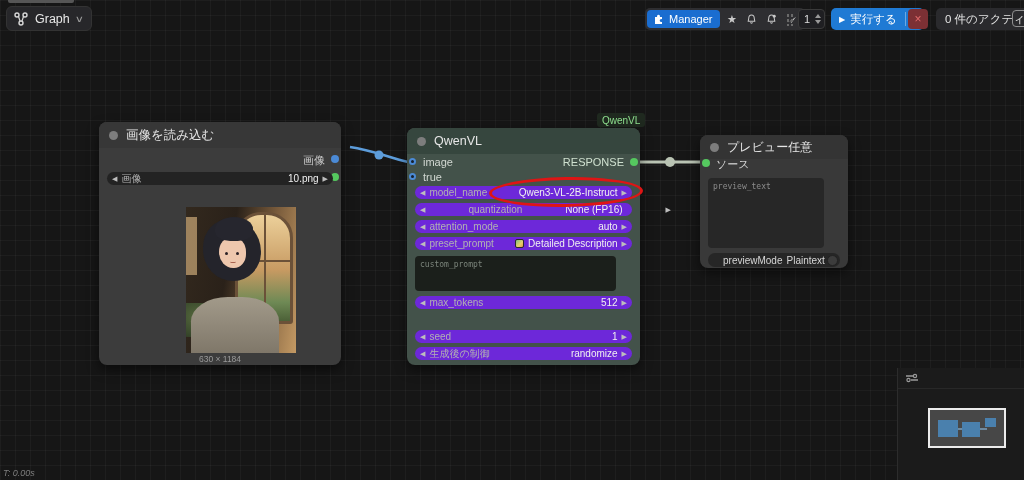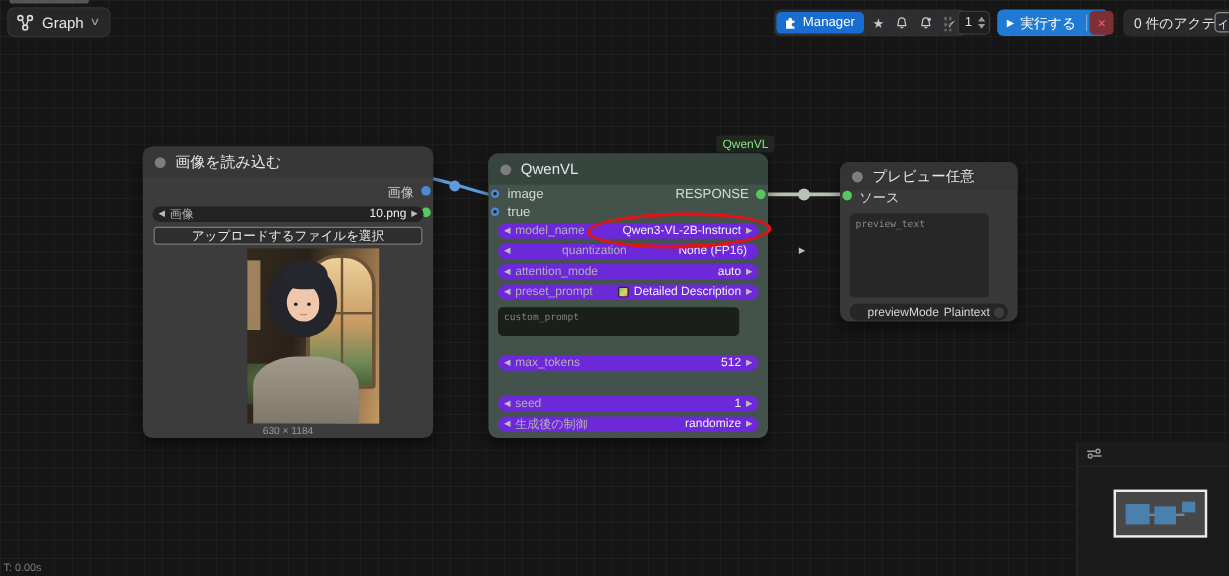--- a/index.html
+++ b/index.html
@@ -67,21 +67,21 @@
   .ntitle { font-size:12.5px; color:#e6e6e6; white-space:nowrap; }
   .port-dot { width:8px; height:8px; border-radius:50%; position:absolute; }
   .port-row { position:absolute; font-size:11px; white-space:nowrap; }
   .widget { position:absolute; left:8px; right:8px; height:13px; border-radius:8px;
     display:flex; align-items:center; padding:0 5px; font-size:10px; cursor:pointer; }
   .arrow { font-size:7px; color:#bdbdbd; line-height:1; }
   .wlabel { color:#b2b2b2; margin:0 4px; white-space:nowrap; }
   .wvalue { margin-left:auto; margin-right:4px; color:#f0f0f0; white-space:nowrap; }
 
   
-  .node-load { left:119px; top:122px; width:242px; height:243px; background:#3c3c3c; }
+  .node-load { left:99px; top:122px; width:242px; height:243px; background:#3c3c3c; }
   .node-load .nheader { background:#373737; }
   .node-load .widget { background:#232323; }
   .out-label { color:#c9c9c9; }
   .upload-btn { position:absolute; left:9px; right:9px; top:67px; height:15px; background:#2e2e2e;
     border:1px solid #7a7a7a; border-radius:3px; display:flex; align-items:center; justify-content:center;
     font-size:10.5px; color:#e8e8e8; cursor:pointer; }
   .img-art { position:absolute; left:87px; top:85px; width:110px; height:146px; overflow:hidden; background:
     linear-gradient(100deg,#33291e 0%,#2a2119 38%,#7a5c3c 68%,#c49a64 100%); cursor:pointer; }
   .win { position:absolute; right:3px; top:5px; width:58px; height:112px; border:3px solid #6b5138;
     border-radius:26px 26px 3px 3px; background:linear-gradient(180deg,#ecd09a 0%,#c79a62 52%,#6f8a55 82%,#4c6138 100%); }
@@ -103,21 +103,21 @@
   .node-qwen { left:407px; top:128px; width:233px; height:237px; background:#43524a; }
   .node-qwen .nheader { background:#36463e; }
   .node-qwen .widget { background:#6d28d9;justify-content:space-between; }
   .qwen-badge { position:absolute; left:597px; top:113px; height:14px; padding:0 5px; background:#1f291f;
     border-radius:3px; font-size:10px; color:#8fe08f; display:flex; align-items:center; }
   .in-ring { width:7px; height:7px; border-radius:50%; border:2px solid #4b8ad6; background:#17202c; display:inline-block; }
   .resp-label { color:#cfe0cf; }
   .mini-img-icon { width:9px; height:9px; border-radius:2px; margin-right:4px; flex:0 0 auto;
     background:linear-gradient(135deg,#7ec07e 0%,#e8d06a 60%,#e09a4a 100%); border:1px solid #2a2a2a; }
   .ta { position:absolute; left:8px; right:24px; border-radius:4px; font-family:"DejaVu Sans Mono",monospace; cursor:text; }
-  .qwen-ta { top:128px; height:24px; background:#1b1f1b; font-size:8px; color:#7c857c; padding:4px 5px; }
+  .qwen-ta { top:128px; height:35px; background:#1b1f1b; font-size:8px; color:#7c857c; padding:4px 5px; }
   .knob { width:9px; height:9px; border-radius:50%; background:#93a7bc; margin-left:4px; flex:0 0 auto; }
 
   
   .node-prev { left:700px; top:135px; width:148px; height:133px; background:#393939; }
   .node-prev .nheader { height:24px; background:#343434; }
   .node-prev .ntitle { font-size:12px; }
   .prev-ta { top:43px; height:70px; background:#272727; font-size:8px; color:#8b8b8b; padding:4px 5px; }
   .mode-widget { top:118px; background:#262626; height:14px; border-radius:9px; }
   .mode-widget .wlabel { color:#d6d6d6; margin-left:10px; }
   .mode-widget .wvalue { color:#d6d6d6; margin-right:2px; }
@@ -130,21 +130,21 @@
   
   .minimap-panel { position:absolute; left:897px; top:368px; right:0; bottom:0; background:#1b1b1b; border-left:1px solid #2c2c2c; }
   .mm-strip { height:21px; border-bottom:1px solid #282828; display:flex; align-items:center; padding:0 7px; }
   .mm-viewport { position:absolute; left:30px; top:40px; width:78px; height:40px; background:#474747; border:2px solid #ececec; cursor:pointer; }
   .mm-node { position:absolute; background:#4a80ad; }
   .mm-n1 { left:8px; top:10px; width:20px; height:17px; }
   .mm-n2 { left:32px; top:12px; width:18px; height:15px; }
   .mm-n3 { left:55px; top:8px; width:11px; height:9px; }
   .mm-link { position:absolute; height:2px; background:#6f8aa0; top:18px; }
 
-  .time-label { position:absolute; left:3px; top:468px; font-size:9px; color:#7d7d7d; }
+  .time-label { position:absolute; left:3px; top:468px; font-size:9px; color:#7d7d7d;font-style:italic; }
   svg.links { position:absolute; inset:0; pointer-events:none; }
 </style>
 </head>
 <body>
 
 <div class="canvas">
   <div class="tab-strip"></div>
 
   <svg class="links" width="1024" height="480">
     <path d="M350,147 C372,150 390,158 408,162" stroke="#5d9ddb" stroke-width="2.6" fill="none"></path>
@@ -163,21 +163,20 @@
     <div class="port-row out-label" style="right:16px; top:49px;">マスク</div>
     <span class="port-dot" style="right:2px; top:51px; background:#55c85f;"></span>
 
     <div class="widget" style="top:50px;">
       <span class="arrow">◀</span>
       <span class="wlabel">画像</span>
       <span class="wvalue">10.png</span>
       <span class="arrow">▶</span>
     </div>
 
-    <div class="upload-btn">アップロードするファイルを選択</div>
 
     <div class="img-art">
       <div class="win">
           <i class="bar-v"></i>
           <i class="bar-h"></i>
         </div>
       <div class="sliver"></div>
       <div class="green"></div>
       <div class="sweater"></div>
       <div class="hair"></div>

